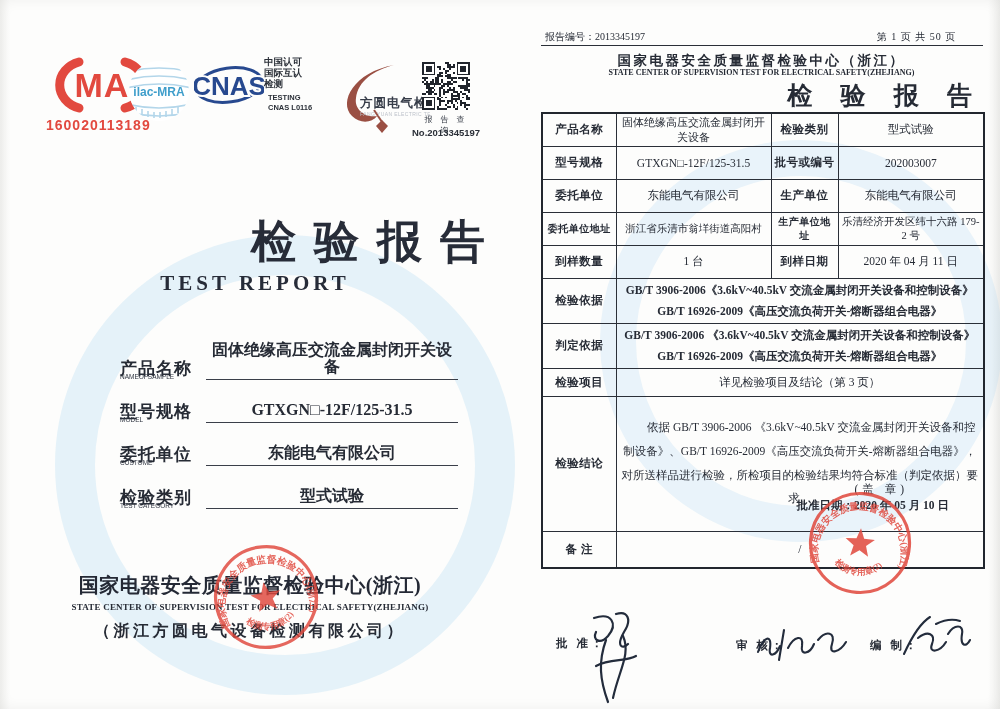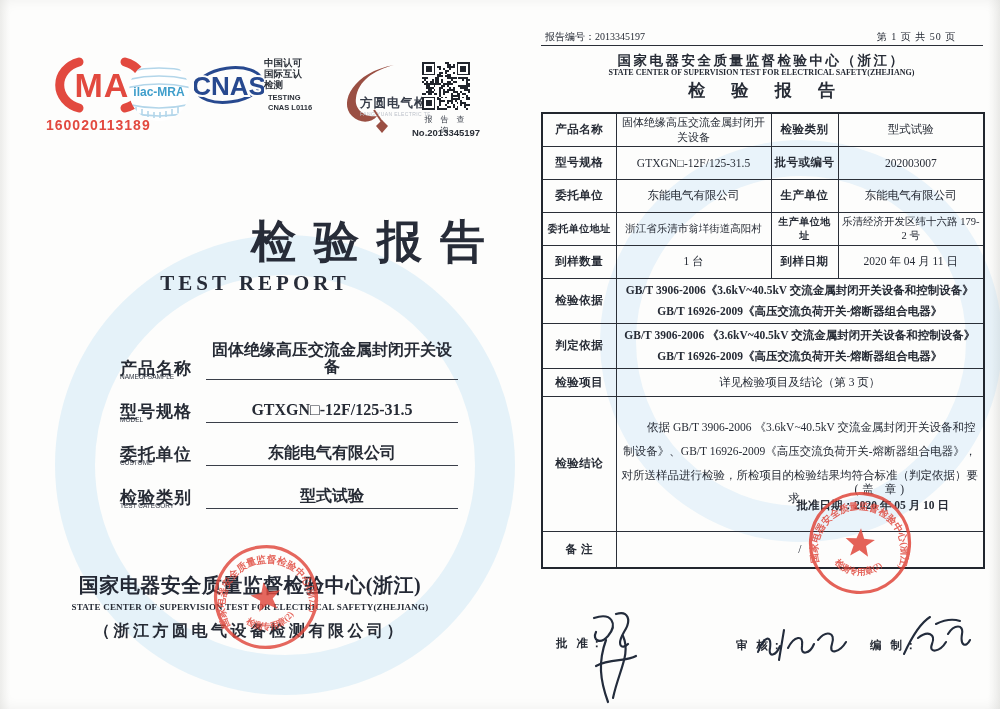--- a/index.html
+++ b/index.html
@@ -10,21 +10,21 @@
     box-shadow:inset 0 0 14px rgba(0,0,0,.06);
   }
   .abs{position:absolute;}
   
   .wm{position:absolute;border-radius:50%;border:40px solid rgba(176,218,242,.30);pointer-events:none;}
   .wm.l{left:55px;top:235px;width:380px;height:380px;}
   .wm.r{left:600px;top:140px;width:330px;height:330px;border-width:36px;border-color:rgba(176,218,242,.26);}
 
   
   .cma-number{left:46px;top:117px;font-family:"Liberation Sans",sans-serif;font-weight:bold;font-size:14px;color:#e2493f;letter-spacing:1px;}
-  .cnas-caption{left:264px;top:57px;font-family:Liberation Sans, sans-serif;font-weight:bold;font-size:9.5px;line-height:1.18;color:#2b3038;}
+  .cnas-caption{left:264px;top:57px;font-family:Liberation Serif, serif;font-weight:bold;font-size:9.5px;line-height:1.18;color:#2b3038;}
   .cnas-sub{left:268px;top:93px;font-family:"Liberation Sans",sans-serif;font-weight:bold;font-size:7.5px;line-height:1.3;color:#2b3038;}
   .qr-caption{left:420px;top:114px;width:52px;text-align:center;font-size:8px;letter-spacing:3px;color:#343a44;}
   .qr-number{left:412px;top:127px;width:70px;text-align:left;font-family:"Liberation Sans",sans-serif;font-weight:bold;font-size:9.5px;color:#2b3038;}
 
   .l-title{left:25px;top:212px;width:460px;text-align:right;font-size:45px;font-weight:bold;letter-spacing:18px;padding-left:18px;color:#272c38;}
   .l-subtitle{left:25px;top:271px;width:460px;text-align:center;font-size:21px;font-weight:bold;letter-spacing:4px;color:#272c38;}
 
   .fields{left:120px;top:351px;width:338px;}
   .field{position:relative;height:29px;margin-bottom:14px;display:flex;align-items:flex-end;}
   .flabel{width:86px;font-size:17px;font-weight:bold;letter-spacing:1px;line-height:1;padding-bottom:3px;}
@@ -35,21 +35,21 @@
   .l-org-cn{font-size:20px;font-weight:bold;color:#242935;letter-spacing:.5px;}
   .l-org-en{font-size:9px;font-weight:bold;margin-top:3px;letter-spacing:.2px;}
   .l-org-sub{font-size:16px;font-weight:bold;margin-top:9px;letter-spacing:3.5px;}
 
   
   .r-reportno{left:545px;top:30px;font-size:10px;}
   .r-pageinfo{left:850px;top:30px;width:133px;text-align:center;font-size:10px;letter-spacing:1px;}
   .r-rule{left:541px;top:45px;width:442px;border-top:1.8px solid #2a2f38;}
   .r-org-cn{left:540px;top:52px;width:443px;text-align:center;font-size:13.5px;font-weight:bold;letter-spacing:2.5px;}
   .r-org-en{left:540px;top:68px;width:443px;text-align:center;font-size:8px;font-weight:bold;}
-  .r-title{left:540px;top:79px;width:443px;text-align:center;font-size:17px;font-weight:bold;letter-spacing:11px;padding-left:11px;box-sizing:border-box;}
+  .r-title{left:540px;top:79px;width:443px;text-align:right;font-size:25px;font-weight:bold;letter-spacing:11px;padding-left:11px;box-sizing:border-box;}
 
   table.rt{position:absolute;left:541px;top:112px;width:442px;border-collapse:collapse;table-layout:fixed;}
   table.rt td{border:1.4px solid #2a2f38;text-align:center;vertical-align:middle;font-size:11.5px;overflow:hidden;padding:0 2px;}
   table.rt{border:2px solid #22272f;}
   td.lab{font-weight:bold;font-size:11px;letter-spacing:.5px;}
   tr.r33{height:33px;} tr.r45{height:45px;} tr.r28{height:28px;} tr.r135{height:135px;} tr.r37{height:37px;}
   td.basis{font-size:11px;line-height:1.75;font-weight:bold;}
   td.conc{position:relative;text-align:left;vertical-align:top;padding:8px 14px 0 14px;font-size:11.5px;line-height:2.05;}
   .conc-text{text-indent:2em;}
   .seal-hint{position:absolute;left:238px;top:72px;font-weight:normal;letter-spacing:4px;margin-top:9px;}

